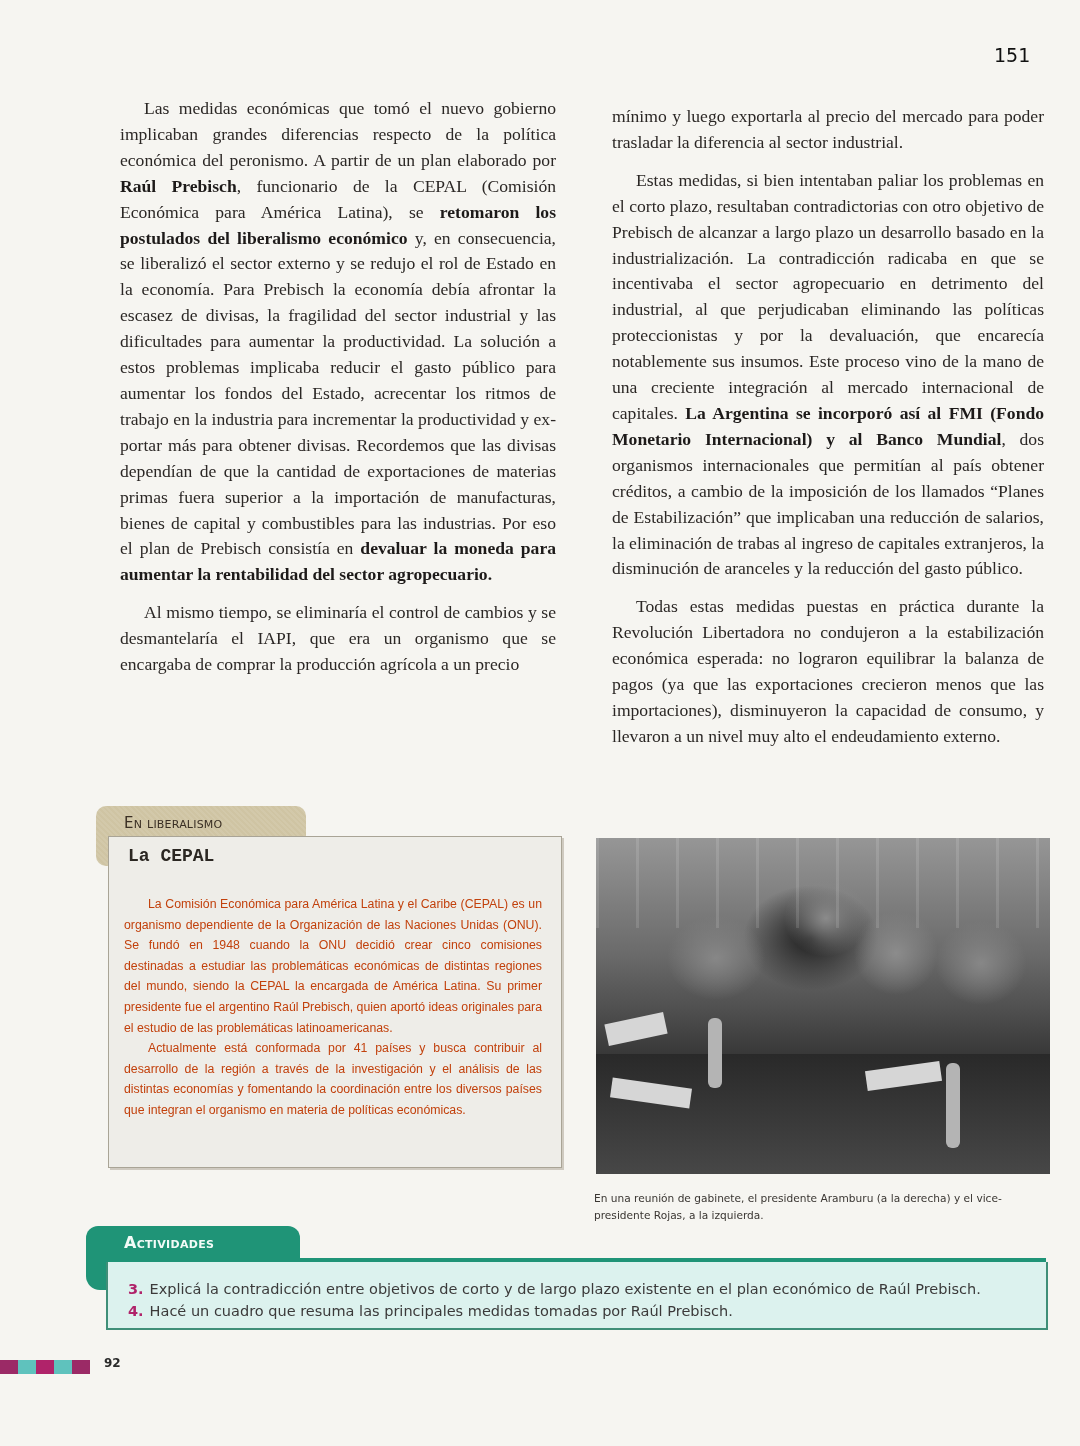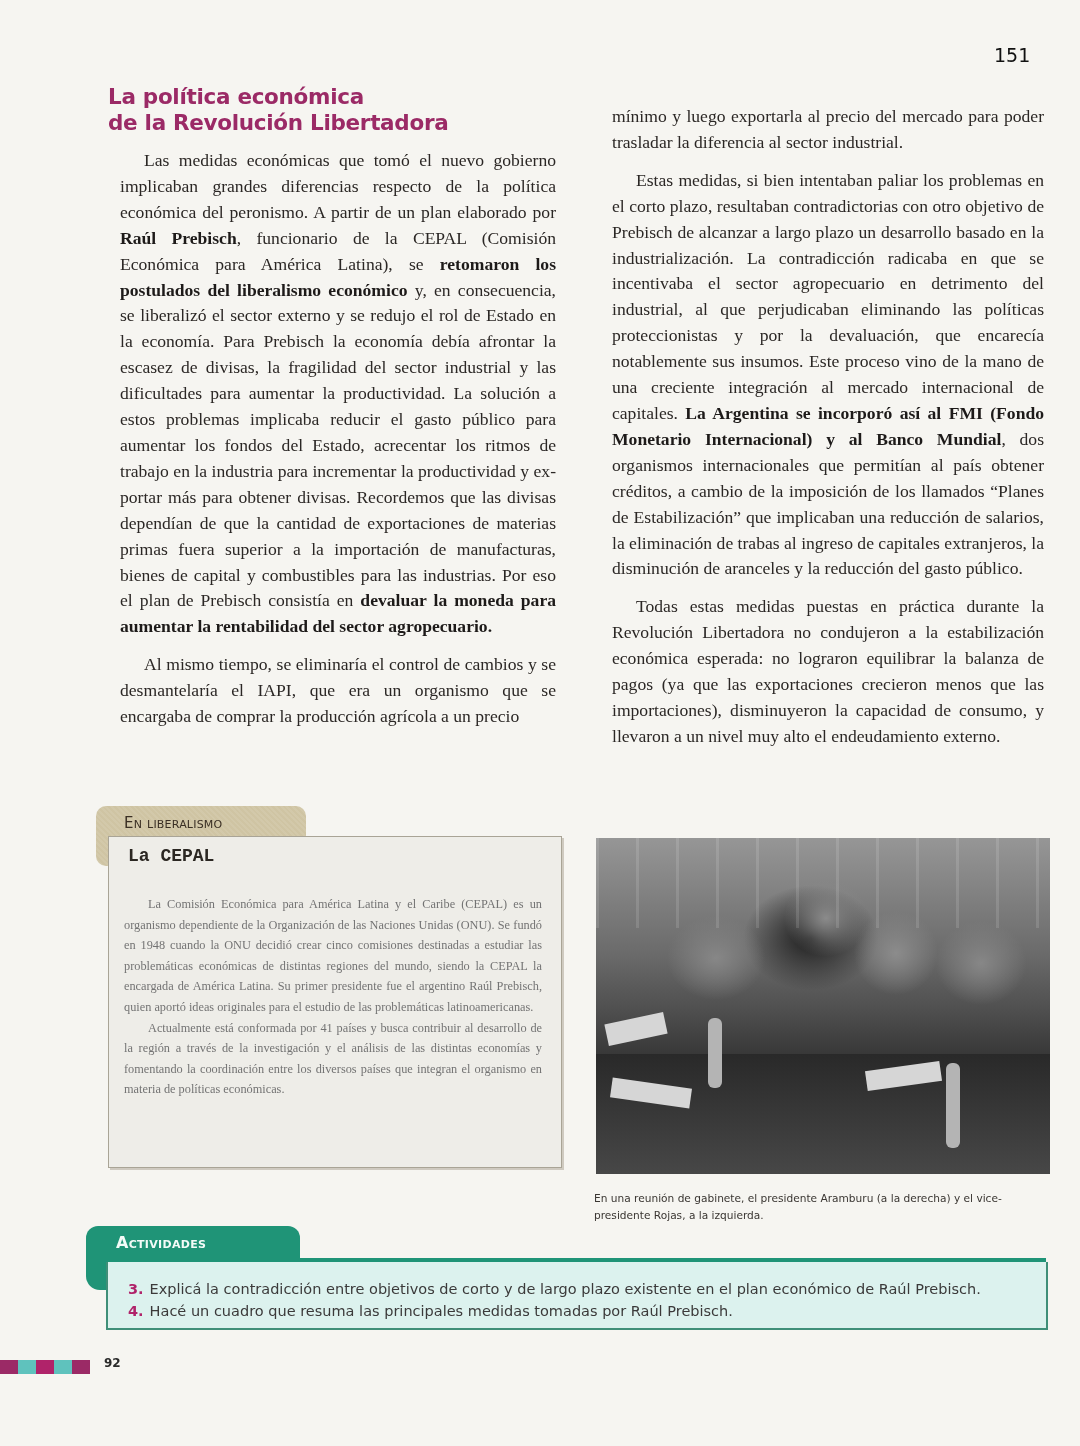--- a/index.html
+++ b/index.html
@@ -43,22 +43,22 @@
     position:absolute; left:108px; top:836px; width:452px; height:330px;
     background:#eeede8; border:1.5px solid #a9a496;
     box-shadow:2px 2px 0 #cfcac0;
   }
   .deep-title {
     position:absolute; left:128px; top:846px;
     font-family:Liberation Mono, monospace; font-weight:bold; font-size:18px; color:#2b2722;
   }
   .deep-body {
     position:absolute; left:124px; top:894px; width:418px;
-    font-family:Liberation Serif, serif; font-size:12.3px; line-height:20.6px;
-    color:#737373; text-align:justify;
+    font-family:Liberation Sans, sans-serif; font-size:12.3px; line-height:20.6px;
+    color:#c2410c; text-align:justify;
   }
   .deep-body p { margin:0; text-indent:24px; }
 
   
   .photo {
     position:absolute; left:596px; top:838px; width:454px; height:336px;
     background:
       radial-gradient(ellipse 70px 60px at 120px 120px, #8a8780 0%, transparent 70%),
       radial-gradient(ellipse 60px 55px at 230px 80px, #8e8b84 0%, transparent 70%),
       radial-gradient(ellipse 60px 60px at 300px 115px, #8f8c86 0%, transparent 70%),
@@ -81,21 +81,21 @@
     position:absolute; left:594px; top:1190px; width:460px;
     font-family:"DejaVu Sans", sans-serif; font-size:10.6px; line-height:16.5px; color:#3a3632;
   }
 
   
   .act-tab {
     position:absolute; left:86px; top:1226px; width:214px; height:64px;
     background:#1f9477; border-radius:12px 12px 0 14px;
   }
   .act-tab-label {
-    position:absolute; left:116px; top:1233px;
+    position:absolute; left:124px; top:1233px;
     font-family:"DejaVu Sans", sans-serif; font-weight:bold; font-size:16px; color:#f2fbf7;
     font-variant:small-caps; letter-spacing:0.3px;
   }
   .act-bar {
     position:absolute; left:106px; top:1258px; width:940px; height:5px; background:#1f9477;
   }
   .act-box {
     position:absolute; left:106px; top:1262px; width:938px; height:66px;
     background:#dcf2ee; border:2px solid #3f8f78; border-top:none;
   }
@@ -113,24 +113,20 @@
     position:absolute; left:104px; top:1356px;
     font-family:"DejaVu Sans", sans-serif; font-weight:bold; font-size:12px; color:#2a2a2a;
   }
 </style>
 </head>
 <body>
 
 <div class="page-num-top">151</div>
 
 <div class="col col-left">
-  <h1 class="title">
-    <span>La política económica</span><br>
-    <span>de la Revolución Libertadora</span>
-  </h1>
   <div class="body-text" id="left-body">
       <p><span>Las medidas económicas que tomó el nuevo go­bierno implicaban grandes diferencias respecto de la política económica del peronismo. A partir de un plan elaborado por </span><b>Raúl Prebisch</b><span>, funcionario de la CEPAL (Comisión Económica para América Latina), se </span><b>retomaron los postulados del liberalismo econó­mico</b><span> y, en consecuencia, se liberalizó el sector externo y se redujo el rol de Estado en la economía. Para Pre­bisch la economía debía afrontar la escasez de divisas, la fragilidad del sector industrial y las dificultades para aumentar la productividad. La solución a estos proble­mas implicaba reducir el gasto público para aumentar los fondos del Estado, acrecentar los ritmos de trabajo en la industria para incrementar la productividad y ex­portar más para obtener divisas. Recordemos que las divisas dependían de que la cantidad de exportaciones de materias primas fuera superior a la importación de manufacturas, bienes de capital y combustibles para las industrias. Por eso el plan de Prebisch consistía en </span><b>de­valuar la moneda para aumentar la rentabilidad del sector agropecuario.</b></p>
       <p><span>Al mismo tiempo, se eliminaría el control de cambios y se desmantelaría el IAPI, que era un organismo que se encargaba de comprar la producción agrícola a un precio</span></p>
     </div>
 </div>
 
 <div class="col col-right">
   <div class="body-text" id="right-body">
       <p class="noindent"><span>mínimo y luego exportarla al precio del mercado para poder trasladar la diferencia al sector industrial.</span></p>
       <p><span>Estas medidas, si bien intentaban paliar los proble­mas en el corto plazo, resultaban contradictorias con otro objetivo de Prebisch de alcanzar a largo plazo un de­sarrollo basado en la industrialización. La contradicción radicaba en que se incentivaba el sector agropecuario en detrimento del industrial, al que perjudicaban eliminan­do las políticas proteccionistas y por la devaluación, que encarecía notablemente sus insumos. Este proceso vino de la mano de una creciente integración al mercado in­ternacional de capitales. </span><b>La Argentina se incorporó así al FMI (Fondo Monetario Internacional) y al Banco Mundial</b><span>, dos organismos internacionales que permitían al país obtener créditos, a cambio de la imposición de los llamados “Planes de Estabilización” que implicaban una reducción de salarios, la eliminación de trabas al ingreso de capitales extranjeros, la disminución de aranceles y la reducción del gasto público.</span></p>

